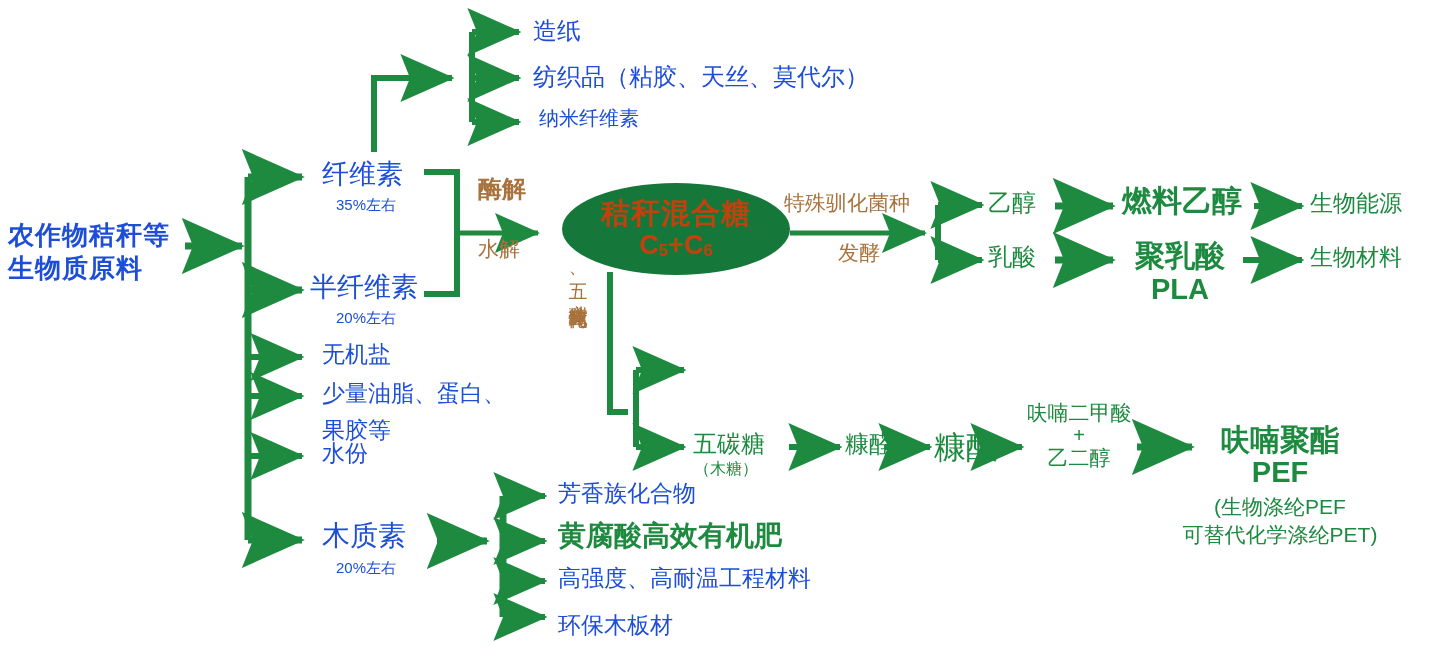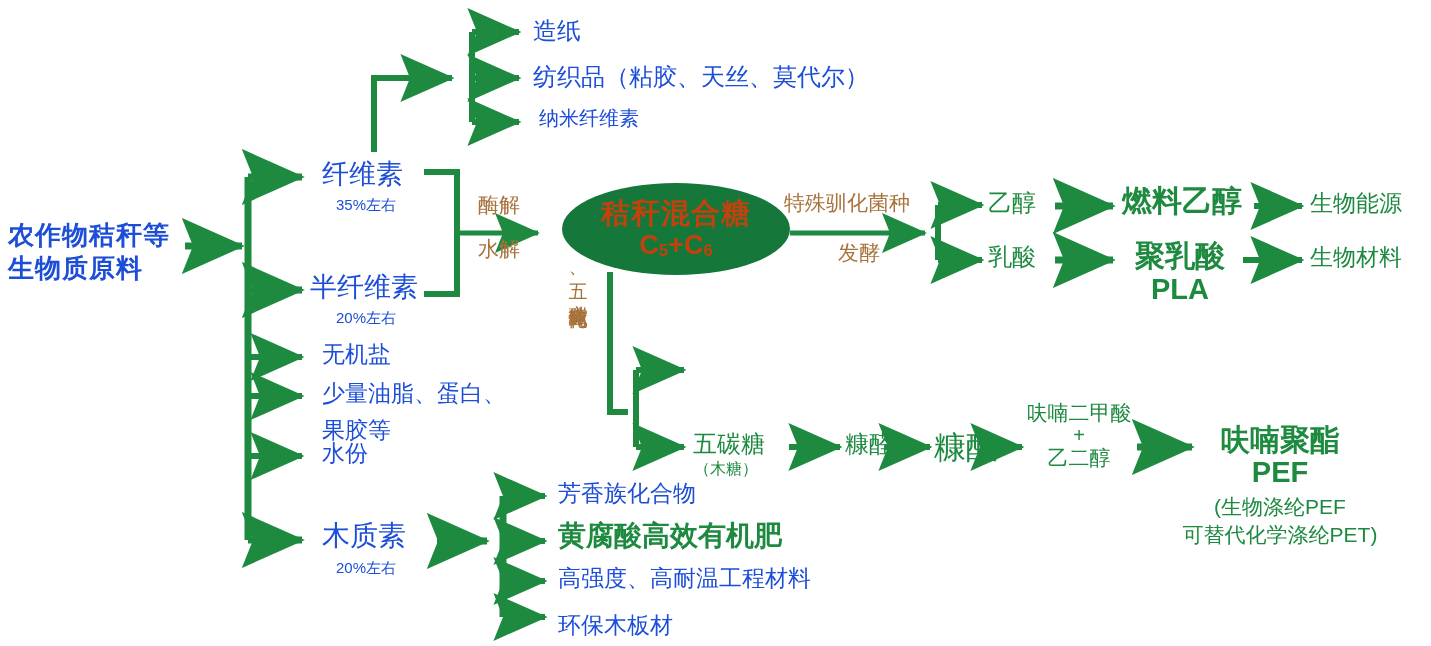--- a/index.html
+++ b/index.html
@@ -165,21 +165,21 @@
   <div class="lbl blk" style="left:533px;top:18px;font-size:24px;">
     <span>造纸</span>
   </div>
   <div class="lbl blk" style="left:533px;top:64px;font-size:24px;">
     <span>纺织品（粘胶、天丝、莫代尔）</span>
   </div>
   <div class="lbl blk" style="left:533px;top:108px;font-size:20px;margin-left:6px;">
     <span>纳米纤维素</span>
   </div>
 
-  <div class="lbl brn" style="left:478px;top:194px;font-size:21px;">
+  <div class="lbl brn" style="left:478px;top:176px;font-size:24px;font-weight:bold;">
     <span>酶解</span>
   </div>
   <div class="lbl brn" style="left:478px;top:238px;font-size:21px;">
     <span>水解</span>
   </div>
 
   <div class="lbl brn" style="left:784px;top:192px;font-size:21px;">
     <span>特殊驯化菌种</span>
   </div>
   <div class="lbl brn" style="left:838px;top:242px;font-size:21px;">

